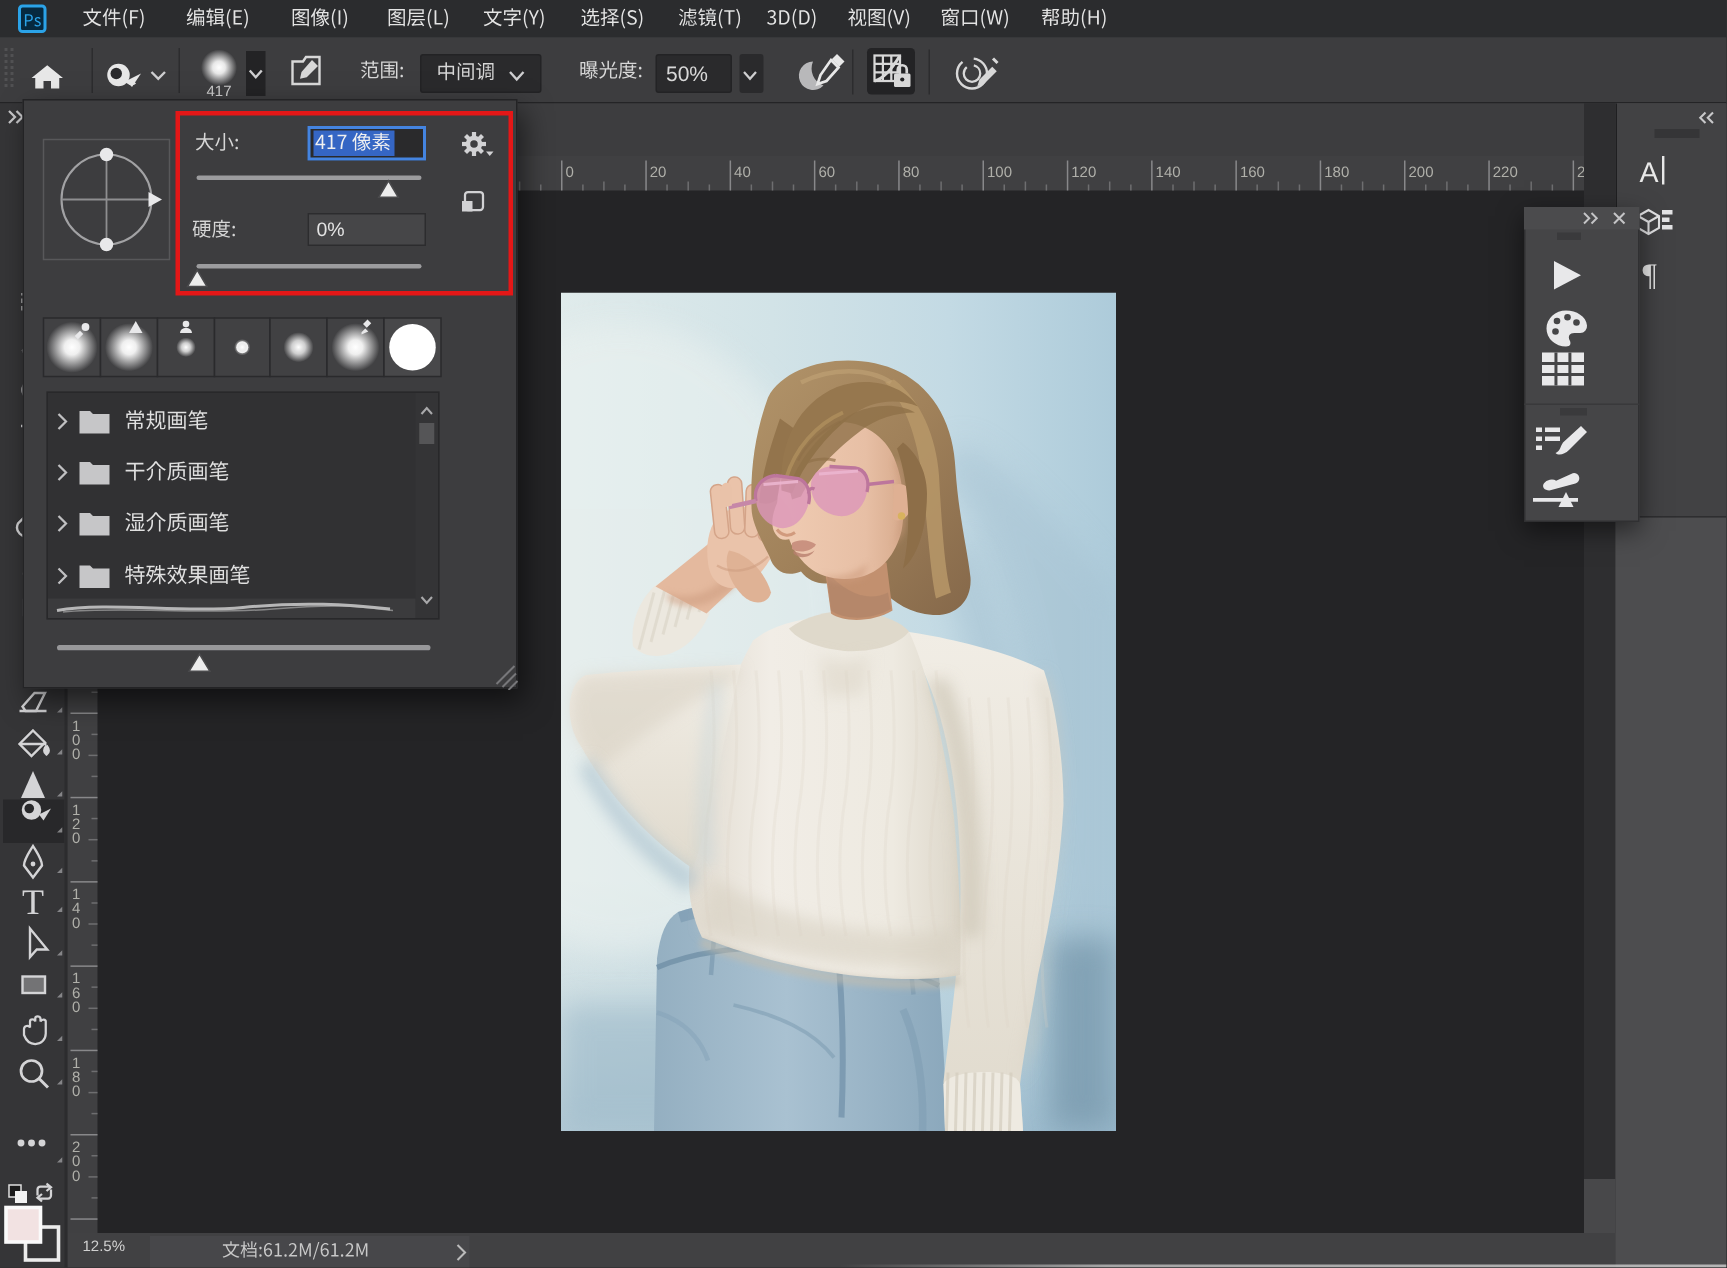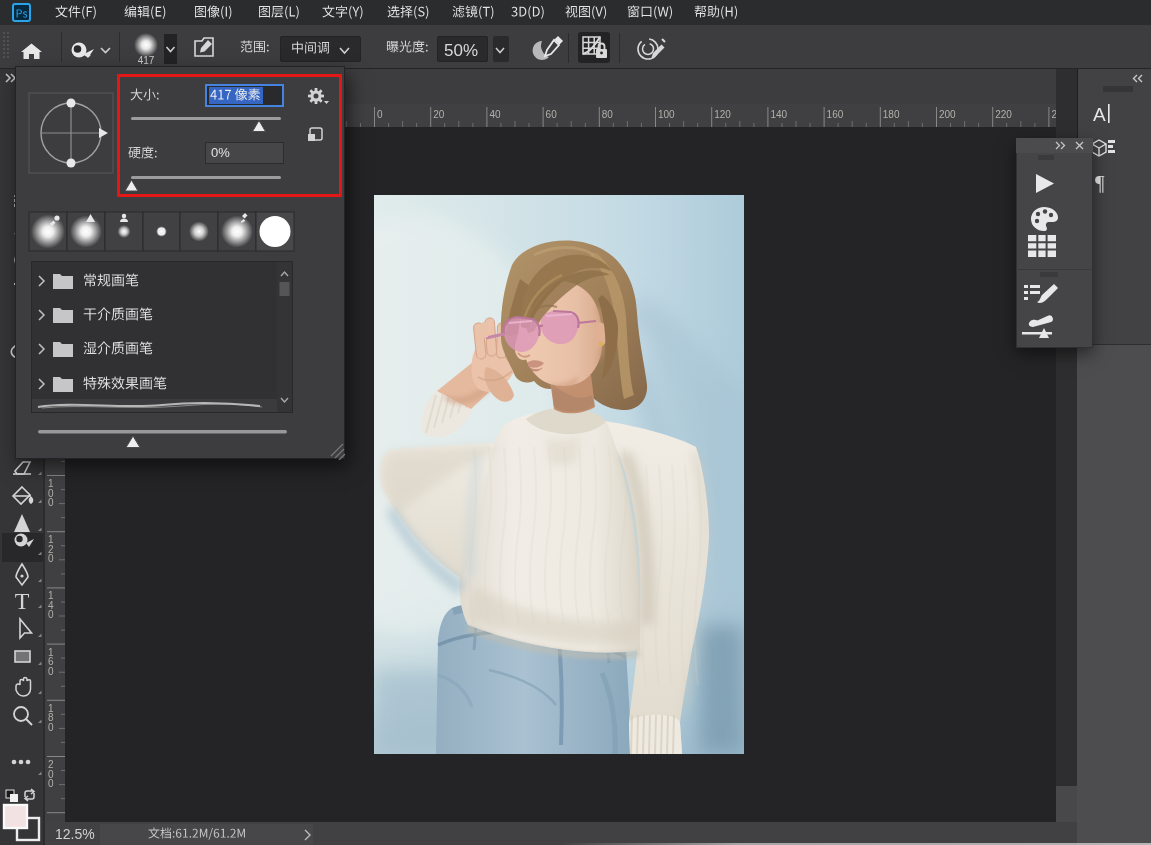--- a/index.html
+++ b/index.html
@@ -216,21 +216,21 @@
     <g transform="translate(0,11.4)">
       <g fill="#d8d8d8">
         <path transform="translate(0.0,0) scale(0.013000,-0.013000)" d="M465 649H819V590H465ZM465 757H819V698H465ZM330 13 356 -43C421 -15 500 20 576 55L564 104C477 69 389 33 330 13ZM609 267V-10C609 -21 606 -23 593 -24C581 -25 542 -25 497 -24C506 -40 515 -63 518 -79C580 -79 619 -79 644 -70C668 -61 675 -45 675 -11V267ZM690 65C758 35 845 -15 892 -48L931 -2C885 30 798 78 729 107ZM259 432V212H142V432ZM259 498H142V712H259ZM374 477V422H495V350H344V294H487C446 246 387 201 326 172V779H74V66H142V145H302C314 133 326 118 333 106C375 125 419 152 458 185C483 159 506 129 517 107L564 140C552 163 525 195 498 221C521 244 542 269 558 294H743C756 273 772 253 790 233C771 203 738 163 715 138L755 113C777 134 804 163 829 193C862 163 897 136 931 118C942 132 961 155 975 166C916 192 851 242 809 294H957V350H802V422H926V477H802V539H891V807H396V539H495V477ZM560 539H736V477H560ZM560 350V422H736V350Z"></path>
         <path transform="translate(13.0,0) scale(0.013000,-0.013000)" d="M138 766C189 687 239 582 256 516L329 544C310 612 257 714 206 791ZM795 802C767 723 712 612 669 544L733 519C777 584 831 687 873 774ZM459 840V458H55V387H322C306 197 268 55 34 -16C51 -31 73 -61 81 -80C333 3 383 167 401 387H587V32C587 -54 611 -78 701 -78C719 -78 826 -78 846 -78C931 -78 951 -35 960 129C939 135 907 148 890 161C886 17 880 -7 840 -7C816 -7 728 -7 709 -7C670 -7 662 -1 662 32V387H948V458H535V840Z"></path>
         <path transform="translate(26.0,0) scale(0.013000,-0.013000)" d="M386 647V560H225V498H386V332H775V498H937V560H775V647H701V560H458V647ZM701 498V392H458V498ZM758 206C716 154 658 112 589 79C521 113 464 155 425 206ZM239 268V206H391L353 191C393 134 447 86 511 47C416 14 309 -6 200 -17C212 -33 227 -62 232 -80C358 -65 480 -38 587 7C682 -37 795 -66 917 -82C927 -63 945 -33 961 -17C854 -6 753 15 667 46C752 95 822 160 867 246L820 271L807 268ZM121 741V452C121 307 114 103 31 -40C49 -48 80 -68 93 -81C180 70 193 297 193 452V673H943V741H568V840H491V741Z"></path>
         <path transform="translate(39.0,0) scale(0.013000,-0.013000)" d="M139 390C175 390 205 418 205 460C205 501 175 530 139 530C102 530 73 501 73 460C73 418 102 390 139 390ZM139 -13C175 -13 205 15 205 56C205 98 175 126 139 126C102 126 73 98 73 56C73 15 102 -13 139 -13Z"></path>
       </g>
     </g>
   </svg>
 <div class="abs" style="left:437px;top:36px;width:51px;height:26px;background:#2a2a2c;border:1px solid #232325;border-radius:2px;box-sizing:border-box"></div>
-<div class="abs" style="left:444px;top:41px;font-size:17px;color:#d8d8d8">50%</div>
+<div class="abs" style="left:444px;top:41px;font-size:14px;color:#d8d8d8">50%</div>
 <div class="abs" style="left:493px;top:36px;width:16px;height:26px;background:#2a2a2c;border-radius:2px"></div>
 <svg class="abs" style="left:494px;top:46px" width="15" height="12">
     <path d="M2 2 l4 4.5 4-4.5" stroke="#cfcfd1" stroke-width="1.5" fill="none"></path>
   </svg>
 <svg class="abs" style="left:520px;top:25px" width="160" height="44">
 <path d="M22 16 a9.5 9.5 0 1 0 7 16 a12 12 0 0 1 -7 -16 Z" fill="#b8b8ba"></path>
 <g transform="translate(24,10)">
       <path d="M14 1 l5 5 -3.5 3.5 -5-5 Z" fill="#e8e8e8"></path>
       <path d="M10 5 l5 5 -8 9 -6 2 2-6 Z" fill="none" stroke="#e8e8e8" stroke-width="1.8"></path>
     </g>
@@ -513,21 +513,21 @@
     <path d="M38 608 l3.5 0 0 -3.5 Z" fill="#9a9a9c" opacity="0.8"></path>
     <path d="M38 637 l3.5 0 0 -3.5 Z" fill="#9a9a9c" opacity="0.8"></path>
     <path d="M38 665 l3.5 0 0 -3.5 Z" fill="#9a9a9c" opacity="0.8"></path>
     <path d="M38 694 l3.5 0 0 -3.5 Z" fill="#9a9a9c" opacity="0.8"></path>
     <path d="M38 723 l3.5 0 0 -3.5 Z" fill="#9a9a9c" opacity="0.8"></path>
     <path d="M38 775 l3.5 0 0 -3.5 Z" fill="#9a9a9c" opacity="0.8"></path>
     <path d="M6 74 l4 4 -4 4 M11 74 l4 4 -4 4" stroke="#c8c8ca" stroke-width="1.5" fill="none"></path>
   </svg>
 <div class="abs" style="left:43px;top:69px;width:2px;height:776px;background:#2c2c2e"></div>
 <div class="abs" style="left:1056px;top:786px;width:21px;height:36px;background:#48484a"></div>
-<div class="abs" style="left:55px;top:826px;font-size:14px;color:#d0d0d0">12.5%</div>
+<div class="abs" style="left:55px;top:826px;font-size:10px;color:#d0d0d0">12.5%</div>
 <div class="abs" style="left:100px;top:824px;width:213px;height:21px;background:#47474a"></div>
 <svg style="position:absolute;left:148px;top:827px;overflow:visible" width="100" height="16">
     <g transform="translate(0,10.6)">
       <g fill="#c8c8c8">
         <path transform="translate(0.0,0) scale(0.012000,-0.012000)" d="M460 840V670H50V597H199C256 437 334 300 438 190C331 102 199 37 39 -9C54 -27 78 -63 87 -81C249 -29 384 41 494 135C606 36 743 -37 910 -80C923 -59 947 -24 965 -7C802 31 666 100 556 192C661 299 741 431 800 597H954V670H537V840ZM498 246C403 343 331 461 281 597H713C661 455 591 339 498 246Z"></path>
         <path transform="translate(12.0,0) scale(0.012000,-0.012000)" d="M851 776C830 702 788 597 753 534L813 515C848 575 891 673 925 755ZM397 751C430 679 469 582 486 521L551 547C533 608 493 701 458 774ZM193 840V626H47V555H181C151 418 88 260 26 175C38 158 56 128 65 108C113 175 159 287 193 401V-79H264V424C295 374 332 312 347 279L393 337C375 365 291 482 264 516V555H390V626H264V840ZM369 63V-9H842V-71H916V471H694V837H621V471H392V398H842V269H404V201H842V63Z"></path>
         <path transform="translate(24.0,0) scale(0.012000,-0.012000)" d="M139 390C175 390 205 418 205 460C205 501 175 530 139 530C102 530 73 501 73 460C73 418 102 390 139 390ZM139 -13C175 -13 205 15 205 56C205 98 175 126 139 126C102 126 73 98 73 56C73 15 102 -13 139 -13Z"></path>
         <path transform="translate(27.3,0) scale(0.012000,-0.012000)" d="M301 -13C415 -13 512 83 512 225C512 379 432 455 308 455C251 455 187 422 142 367C146 594 229 671 331 671C375 671 419 649 447 615L499 671C458 715 403 746 327 746C185 746 56 637 56 350C56 108 161 -13 301 -13ZM144 294C192 362 248 387 293 387C382 387 425 324 425 225C425 125 371 59 301 59C209 59 154 142 144 294Z"></path>
         <path transform="translate(34.0,0) scale(0.012000,-0.012000)" d="M88 0H490V76H343V733H273C233 710 186 693 121 681V623H252V76H88Z"></path>
         <path transform="translate(40.7,0) scale(0.012000,-0.012000)" d="M139 -13C175 -13 205 15 205 56C205 98 175 126 139 126C102 126 73 98 73 56C73 15 102 -13 139 -13Z"></path>

